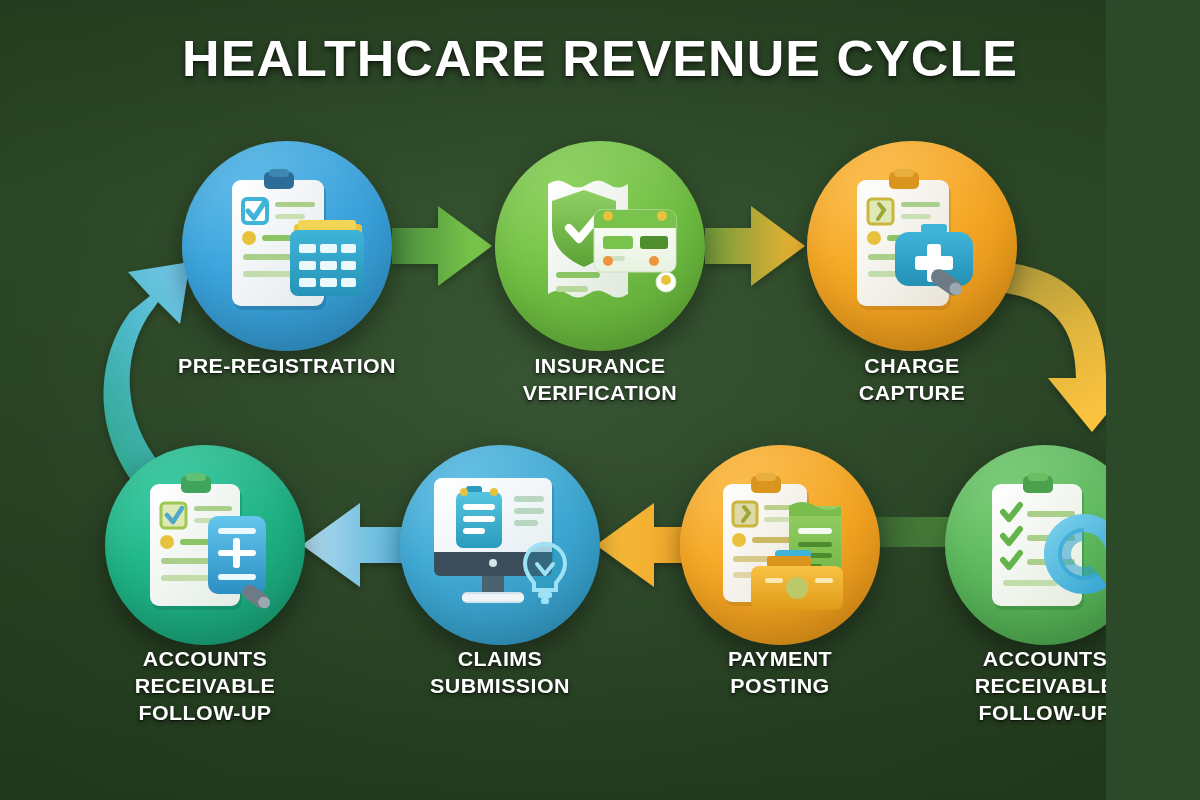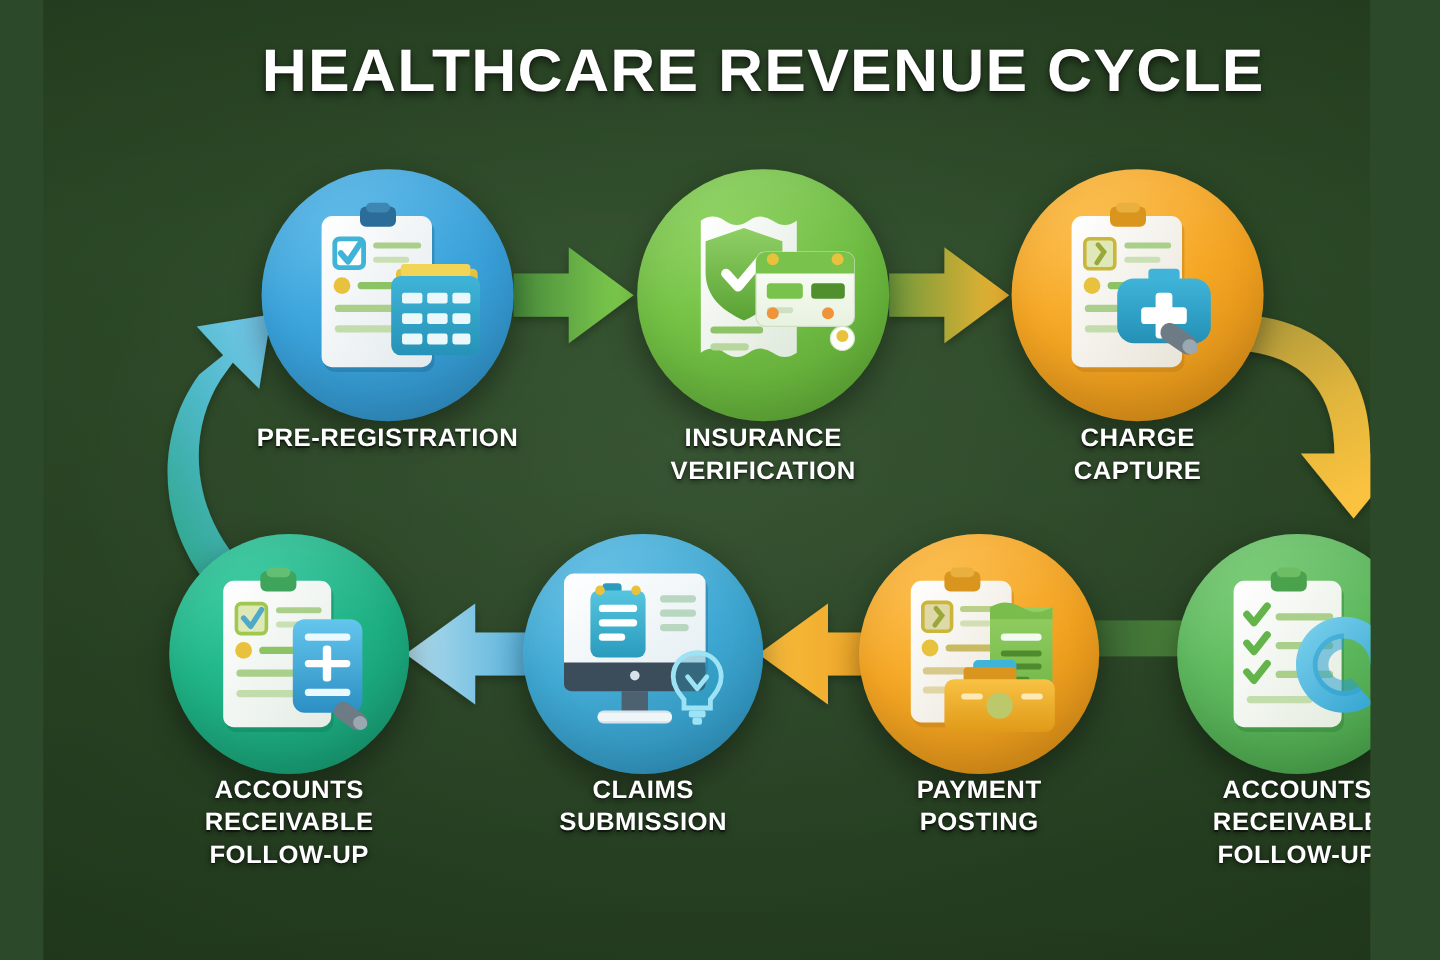--- a/index.html
+++ b/index.html
@@ -7,21 +7,20 @@
   body {
     font-family:"Liberation Sans", sans-serif;
     background:#2c4a29;
     position:relative;
   }
   #canvas {
     position:absolute; left:0; top:0; width:1106px; height:800px;
     background:
       radial-gradient(ellipse 900px 600px at 50% 45%, #33532e 0%, #2d4a28 48%, #25401f 100%);
     overflow:hidden;
-    margin-left:36px;
   }
   
   #canvas::after{
     content:""; position:absolute; inset:0; pointer-events:none;
     background:
       radial-gradient(ellipse 1000px 700px at 50% 50%, rgba(255,255,255,0.035) 0%, rgba(0,0,0,0) 55%),
       linear-gradient(180deg, rgba(0,0,0,0.10) 0%, rgba(0,0,0,0) 25%, rgba(0,0,0,0.16) 100%);
   }
   svg.layer { position:absolute; left:0; top:0; width:1200px; height:800px; }
   #arrow-layer { z-index:2; }

